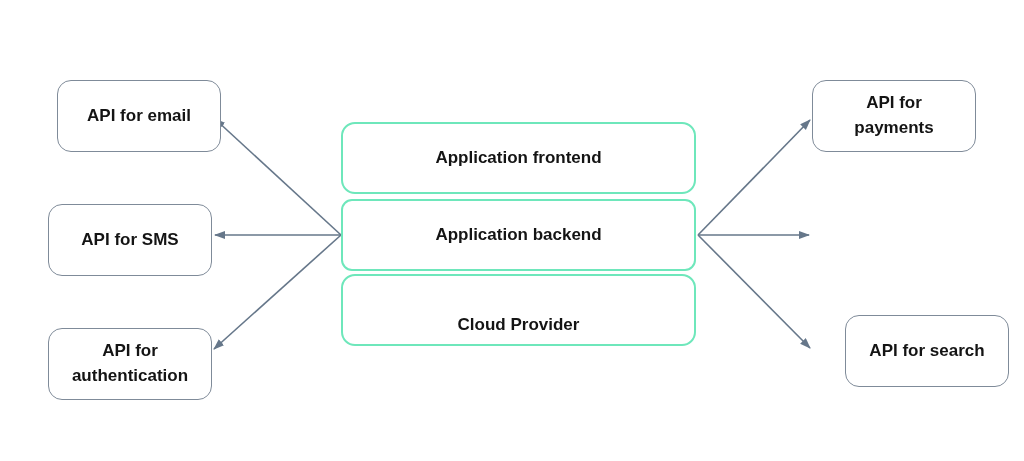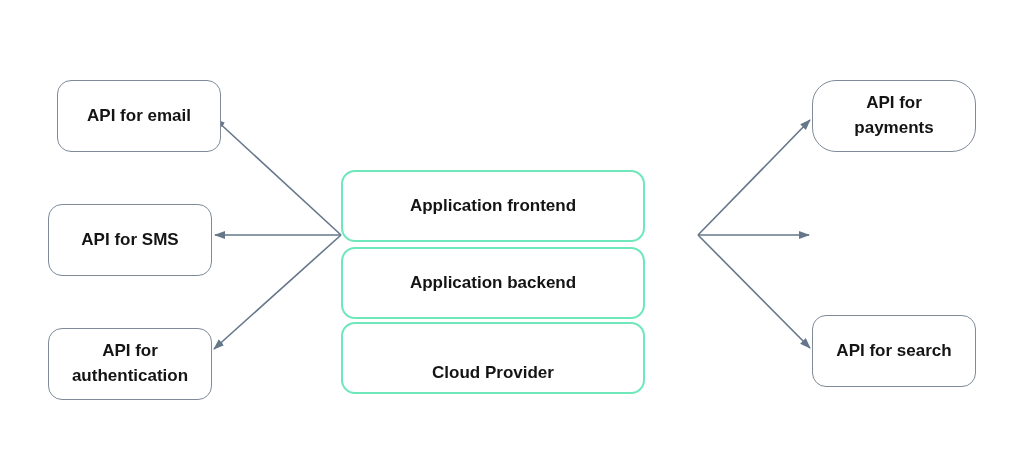--- a/index.html
+++ b/index.html
@@ -30,35 +30,34 @@
     border-radius: 14px;
     padding: 6px 18px;
     z-index: 2;
   }
   .api-node {
     width: 164px;
     height: 72px;
     border: 1.5px solid var(--api-border, #7f8b99);
   }
   .core-node {
-    width: 304px;
+    width: 355px;
     height: 72px;
     border: 2px solid var(--core-border, #6ee7bb);
-    margin-top: 48px;
   }
   
   .pos-email     { left: 57px;  top: 80px; align-items: center;  }
   .pos-sms       { left: 48px;  top: 204px; }
   .pos-auth      { left: 48px;  top: 328px; }
   .pos-frontend  { left: 341px; top: 122px; }
-  .pos-backend   { left: 341px; top: 199px; }
+  .pos-backend   { left: 341px; top: 199px; border-radius: 11px; }
   .pos-cloud     { left: 341px; top: 274px; align-items: flex-end; }
-  .pos-payments  { left: 812px; top: 80px; border-radius: 24px;  }
+  .pos-payments  { left: 812px; top: 80px;  }
   .pos-data      { left: 812px; top: 199px; }
-  .pos-search    { left: 812px; top: 315px; }
+  .pos-search    { left: 845px; top: 315px; }
 
   .edges {
     position: absolute;
     left: 0;
     top: 0;
     width: 1024px;
     height: 461px;
     z-index: 1;
   }
   .edge {

